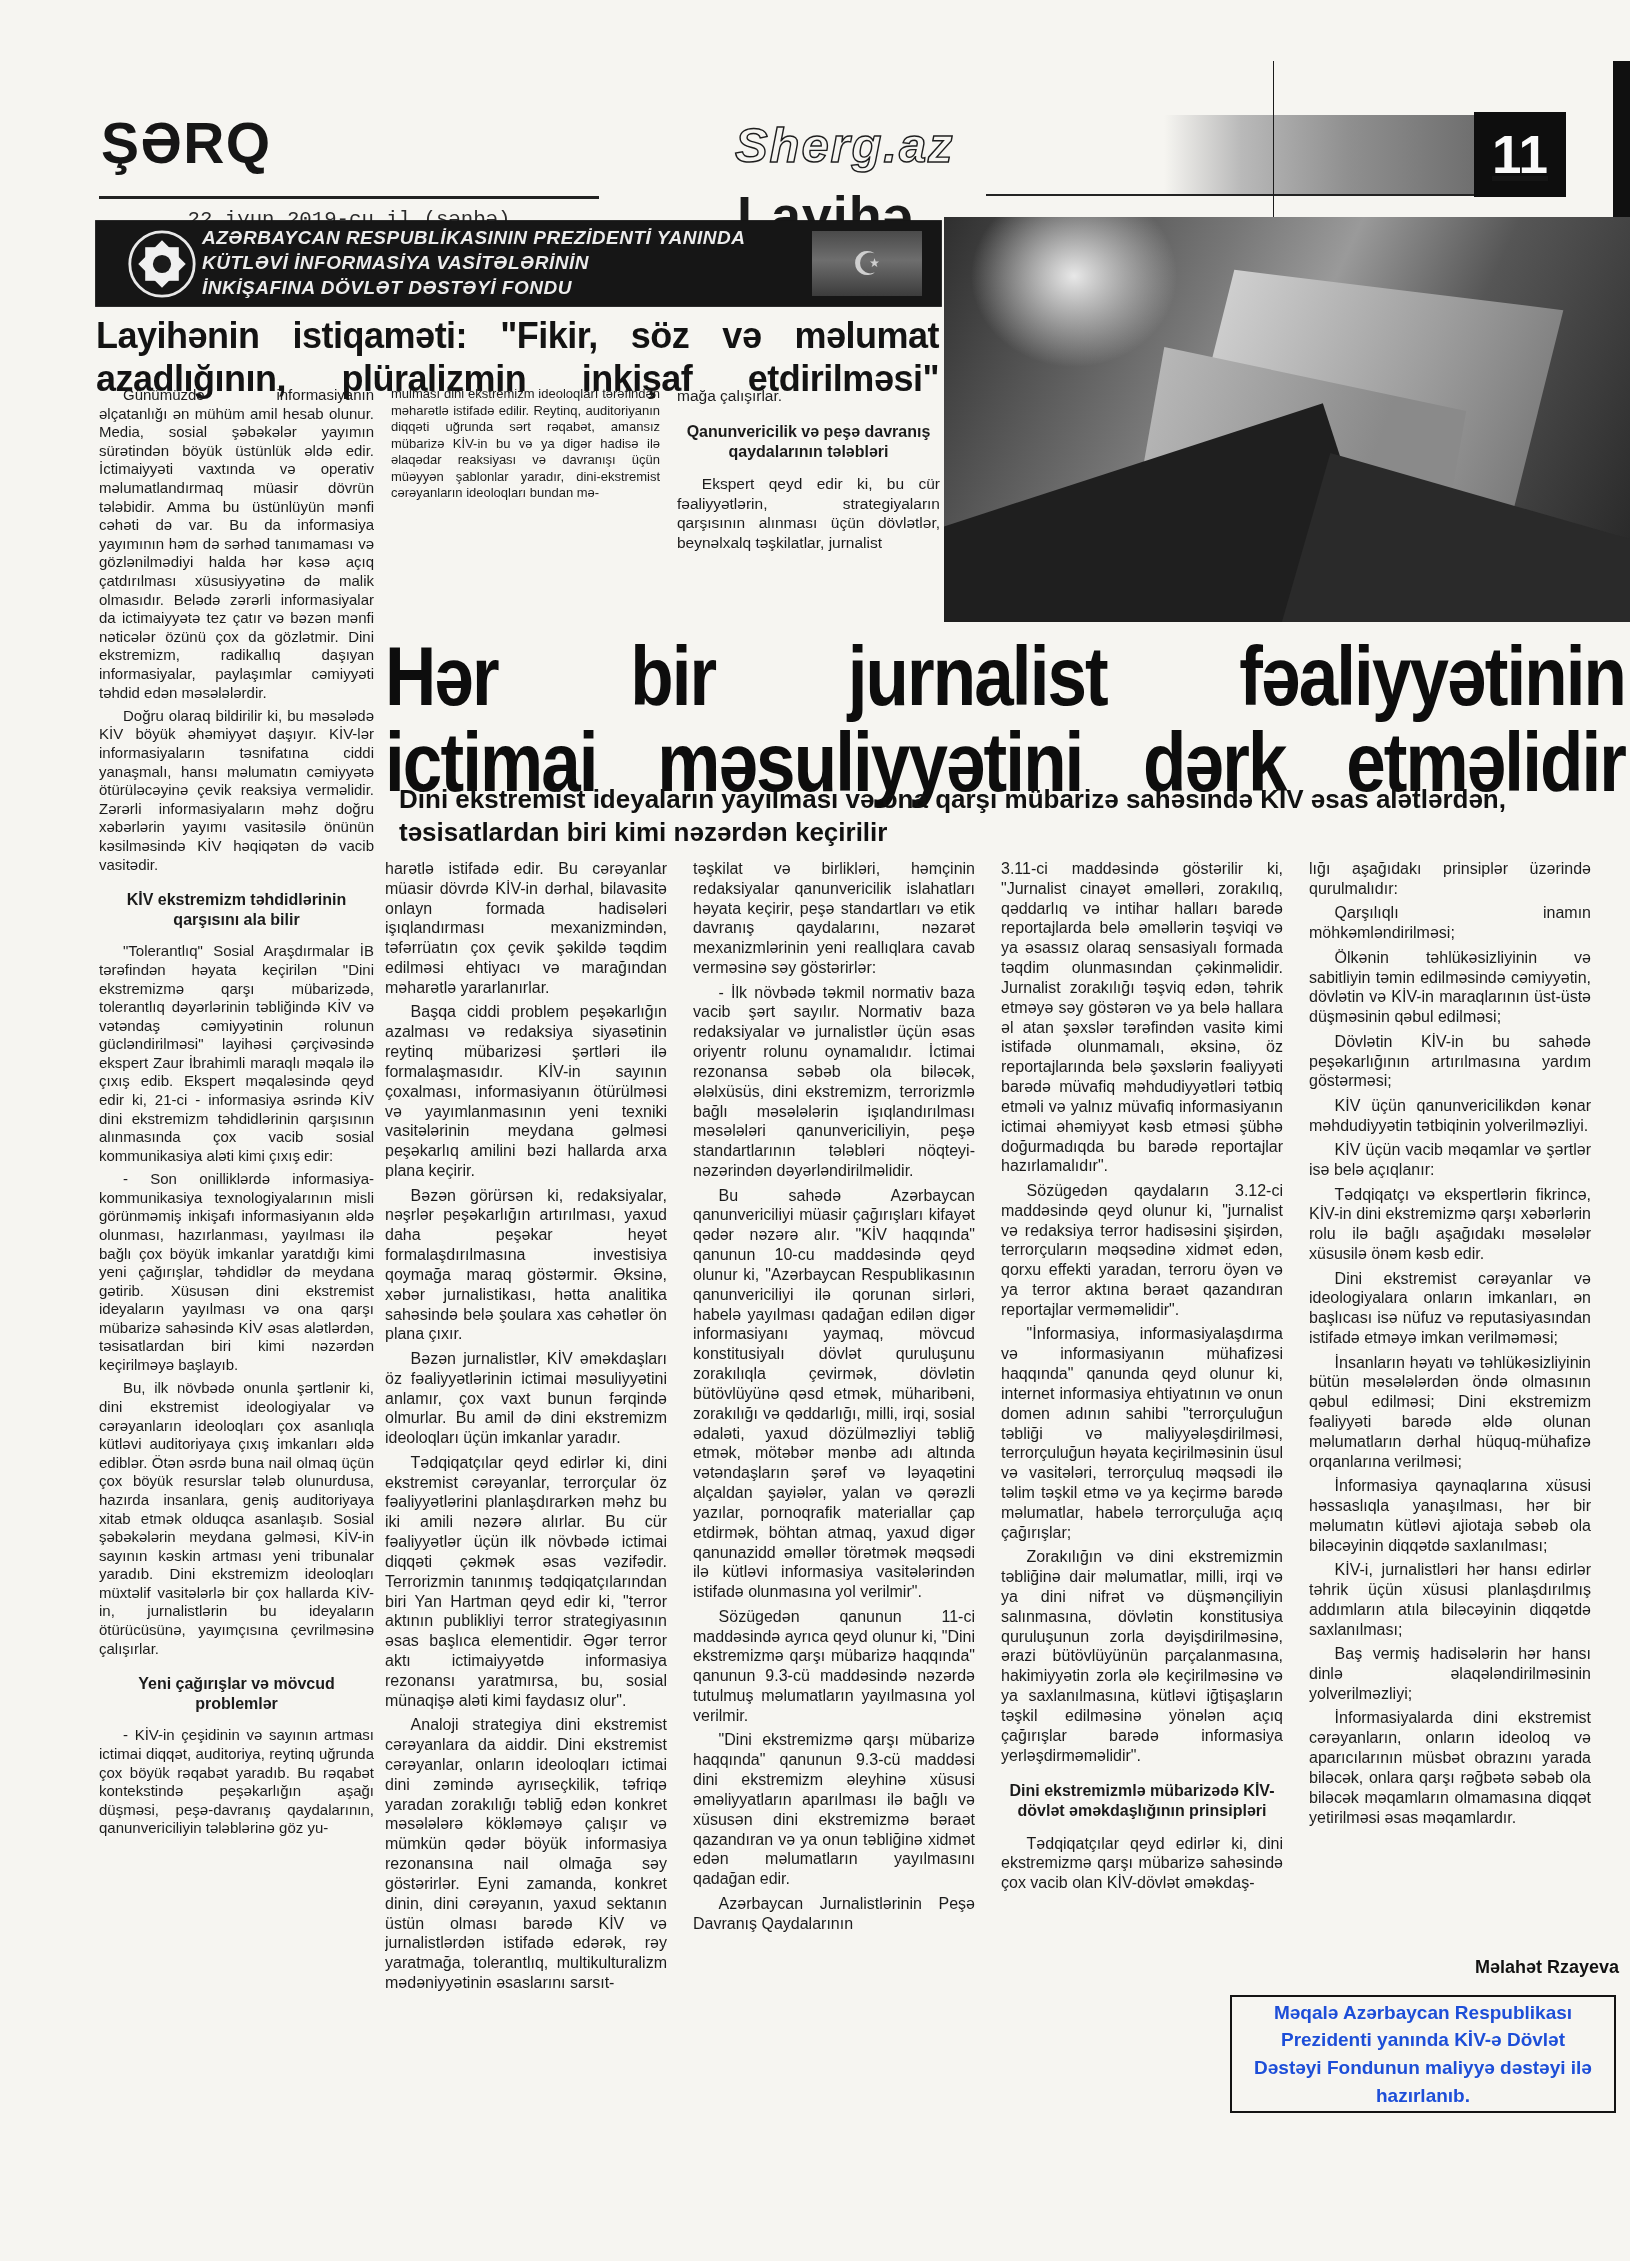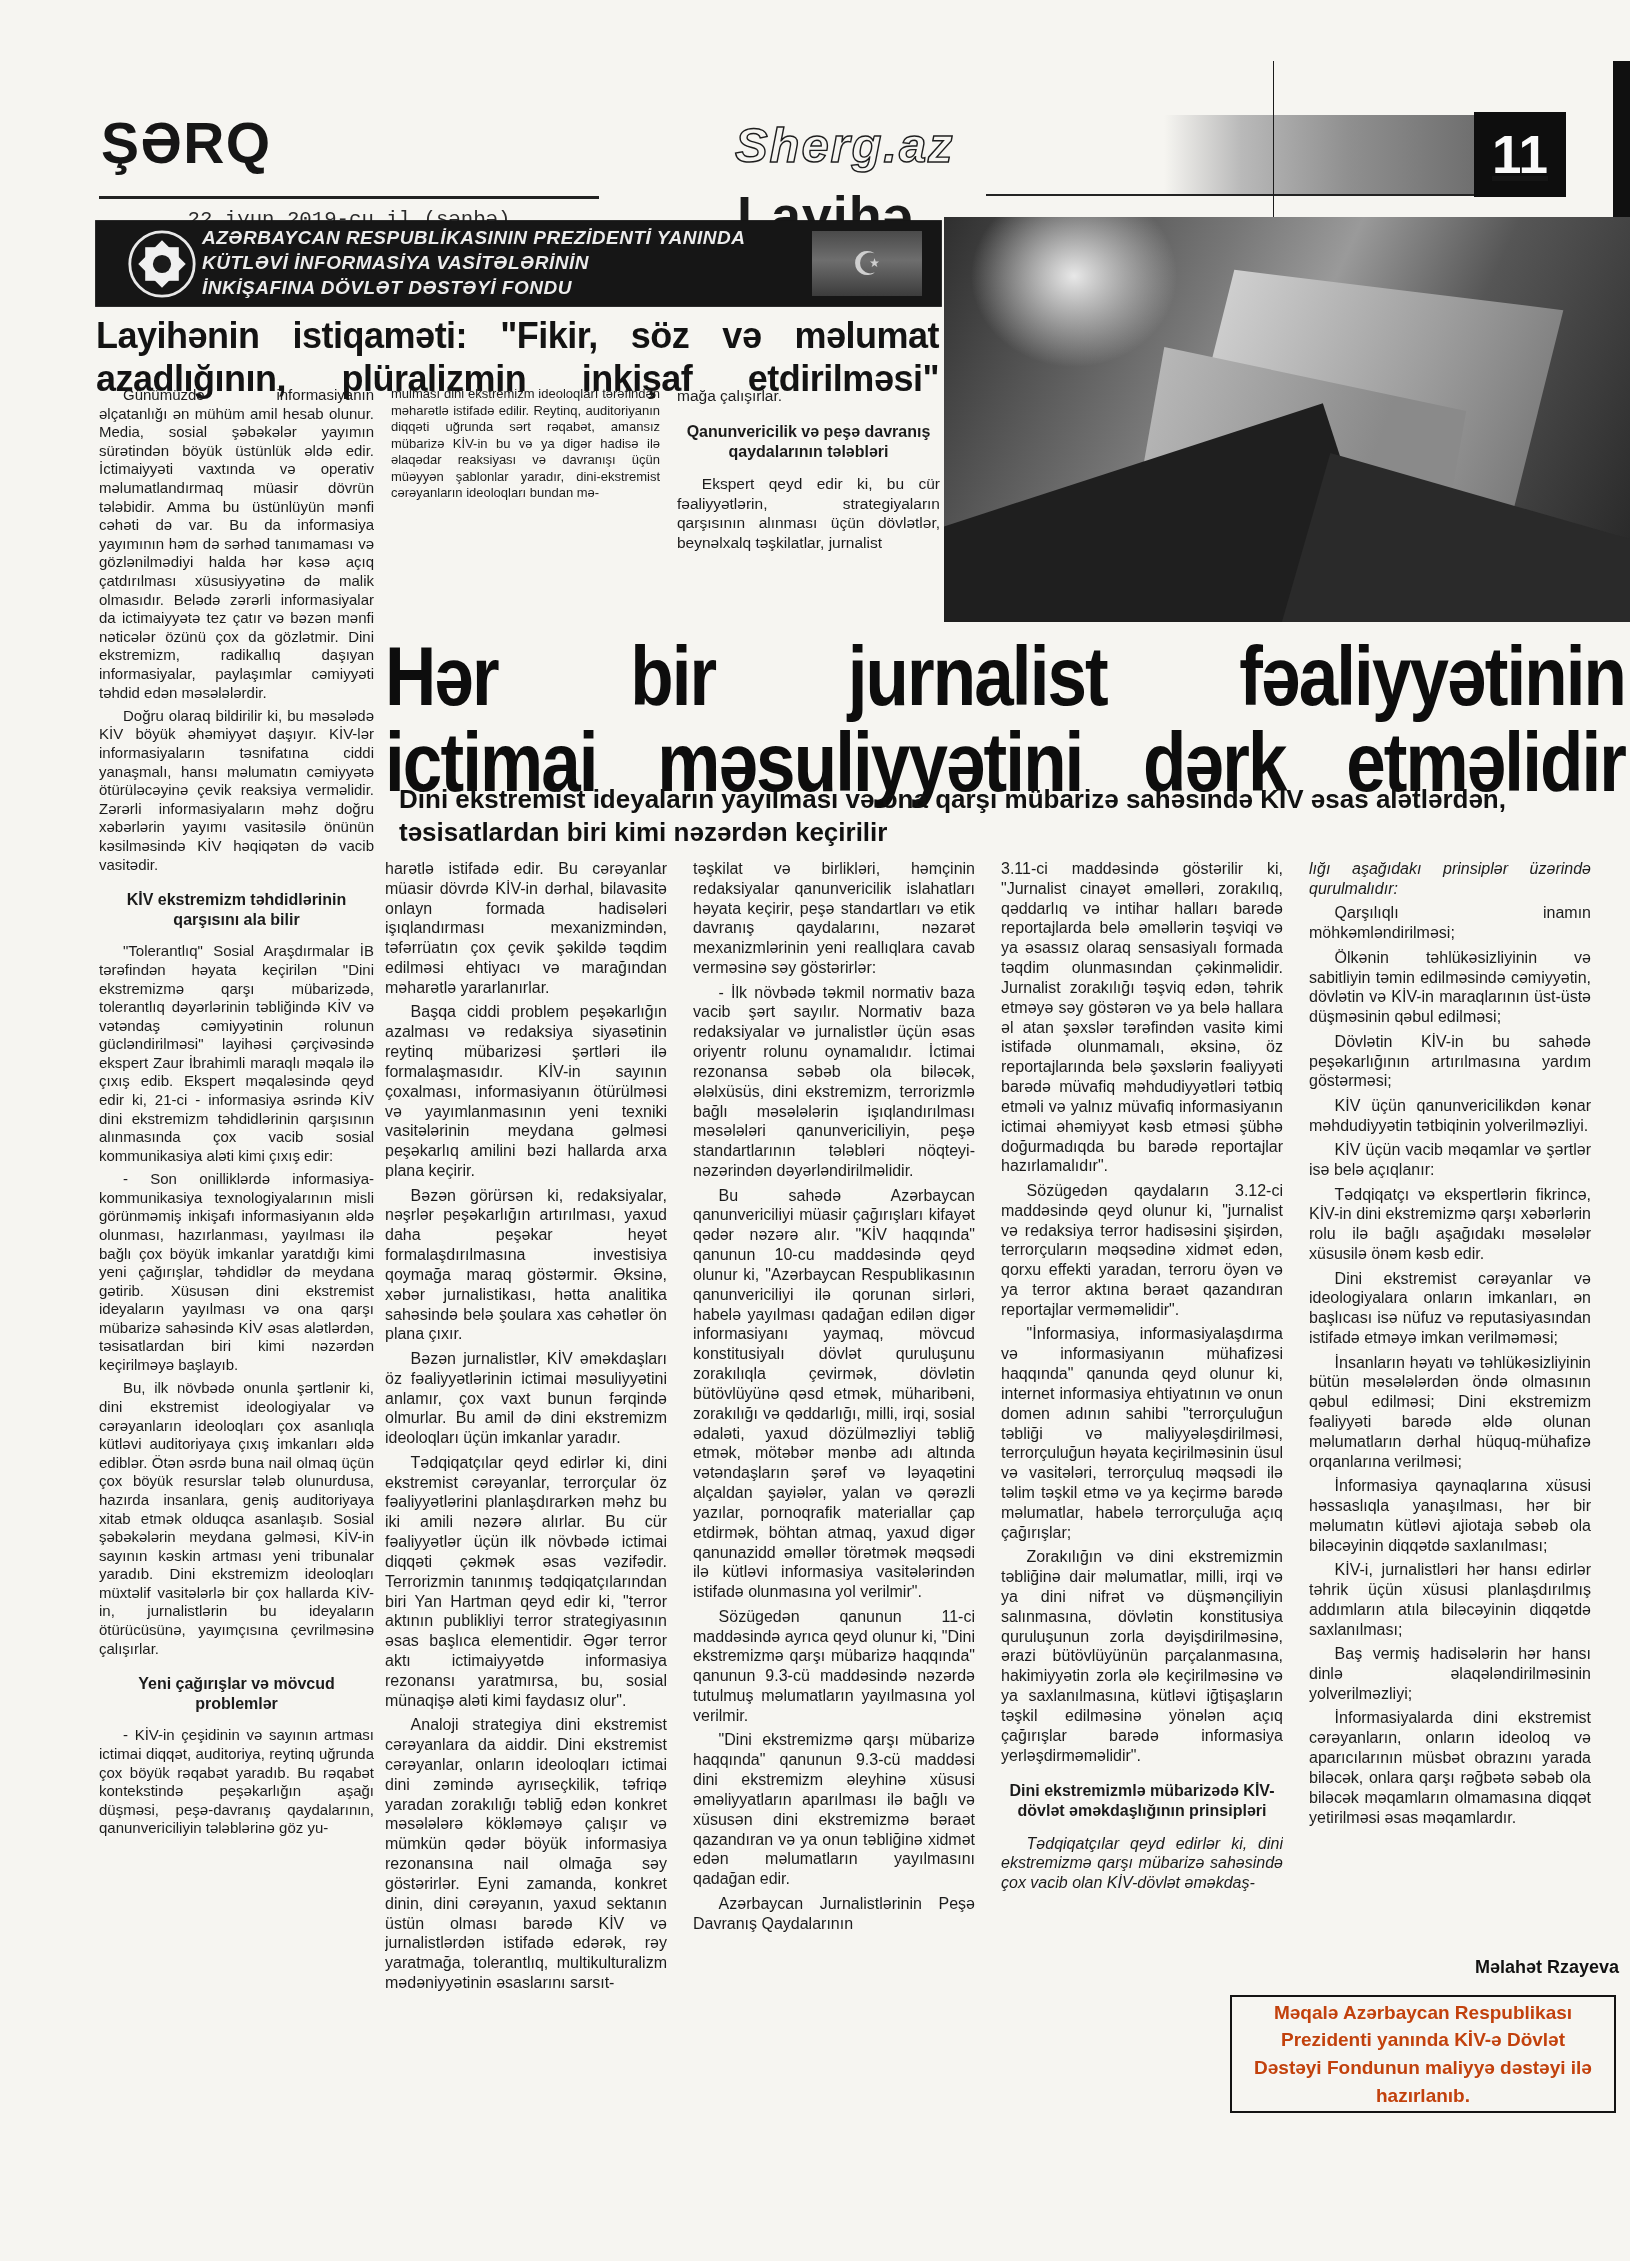--- a/index.html
+++ b/index.html
@@ -49,24 +49,24 @@
   
   .col{position:absolute;text-align:justify;color:#1b1b1b;}
   .leftcol{left:99px;top:386px;width:275px;height:1737px;font-size:15px;line-height:1.24;overflow:hidden;}
   .introB{left:391px;top:386px;width:269px;height:237px;font-size:13px;line-height:1.27;overflow:hidden;}
   .introC{left:677px;top:386px;width:263px;height:237px;font-size:15.5px;line-height:1.27;overflow:hidden;}
   .bodycol{top:859px;width:282px;height:1352px;font-size:16px;line-height:1.24;overflow:hidden;}
   .c1{left:385px;} .c2{left:693px;} .c3{left:1001px;} .c4{left:1309px;height:1080px;}
   .col p{margin:0 0 4.7px 0;text-indent:1.6em;}
   .col p.noindent{text-indent:0;}
   .col h3{font-size:16px;font-weight:700;line-height:1.25;text-align:center;margin:16px 0 12.2px 0;text-indent:0;}
-  .col .italic{font-style:italic;}
+  .col .italic{}
   .author{left:1309px;top:1957px;width:310px;text-align:right;font-size:18px;font-weight:800;color:#111;}
   .fund-box{left:1230px;top:1995px;width:386px;height:118px;border:2.8px solid #141414;display:flex;align-items:center;justify-content:center;padding:8.5px 16px;box-sizing:border-box;}
-  .fund-box div{font-size:19px;font-weight:800;line-height:1.45;text-align:center;color:#c2410c;}
+  .fund-box div{font-size:19px;font-weight:800;line-height:1.45;text-align:center;color:#1d4ed8;}
 </style>
 </head>
 <body>
 
 <div class="abs serq-logo">ŞƏRQ</div>
 <div class="abs mast-rule1"></div>
 <div class="abs mast-date">22 iyun 2019-cu il (şənbə)</div>
 <div class="abs mast-rule2"></div>
 <div class="abs sherg-logo">Sherg.az</div>
 <div class="abs layihe">Layihə</div>

